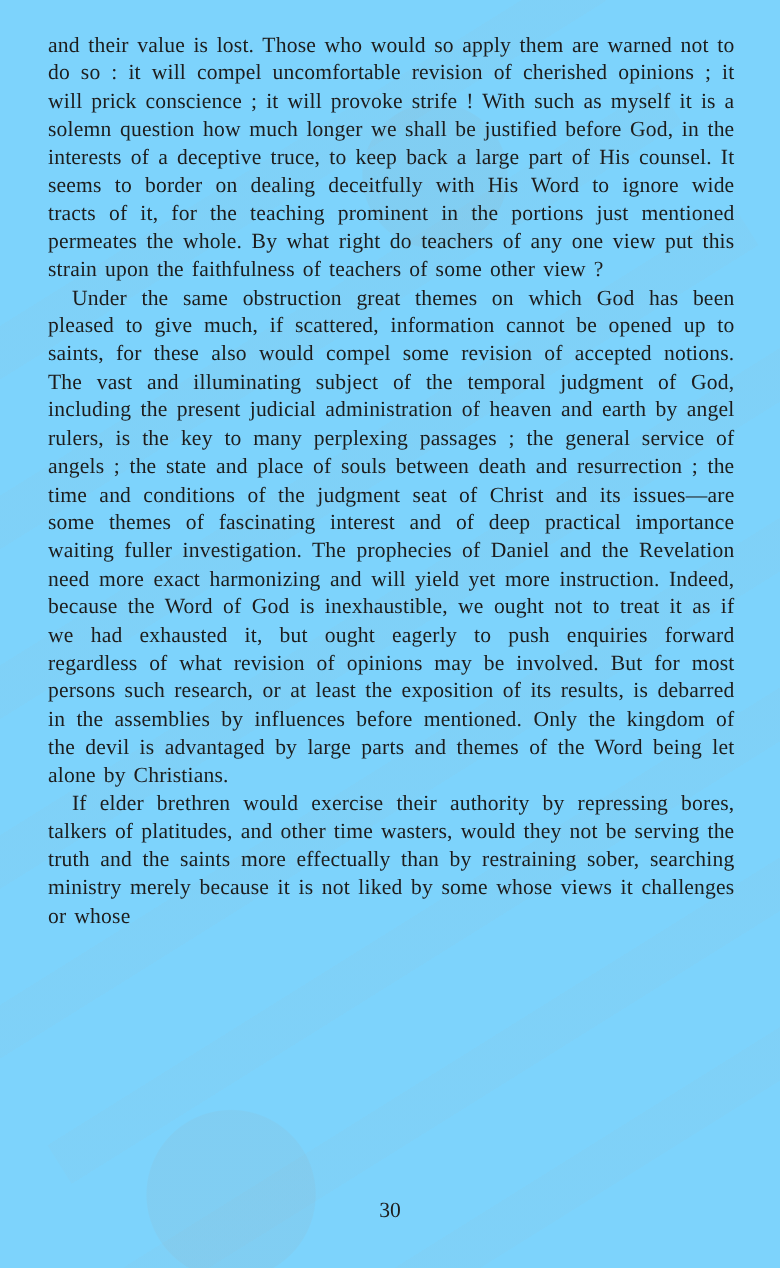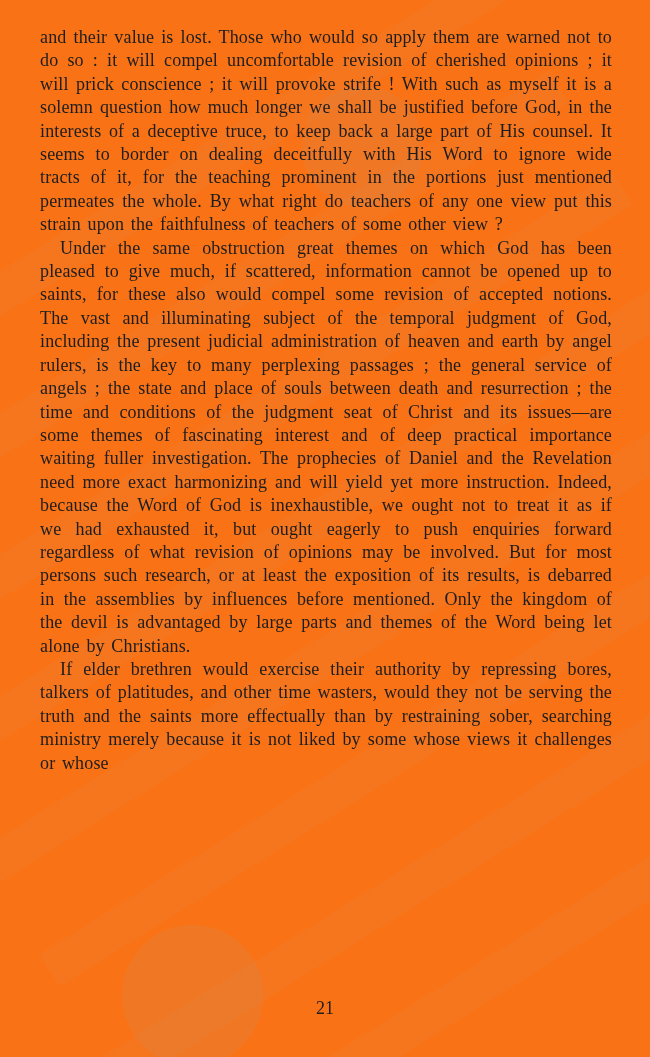--- a/index.html
+++ b/index.html
@@ -5,21 +5,21 @@
   html, body {
     margin: 0;
     padding: 0;
     background: #e8e8e5;
   }
   .page {
     position: relative;
     width: 650px;
     height: 1057px;
     margin: 0 auto;
-    background: #f97316;
+    background: #7dd3fc;
     overflow: hidden;
     font-family: "Liberation Serif", "DejaVu Serif", serif;
     color: #1d1d1d;
     box-sizing: border-box;
     text-decoration: underline;
   }
   
   .watermark {
     position: absolute;
     left: -120px;
@@ -66,14 +66,14 @@
 
 <div class="page">
   <div class="watermark"></div>
 
   <div class="text-block">
     <p>and their value is lost.  Those who would so apply them are warned not to do so :  it will compel uncomfortable revision of cherished opinions ;  it will prick conscience ;  it will provoke strife !  With such as myself it is a solemn question how much longer we shall be justified before God, in the interests of a deceptive truce, to keep back a large part of His counsel.  It seems to border on dealing deceitfully with His Word to ignore wide tracts of it, for the teaching prominent in the portions just mentioned permeates the whole.  By what right do teachers of any one view put this strain upon the faithfulness of teachers of some other view ?</p>
     <p class="indented">Under the same obstruction great themes on which God has been pleased to give much, if scattered, information cannot be opened up to saints, for these also would compel some revision of accepted notions.  The vast and illuminating subject of the temporal judgment of God, including the present judicial administration of heaven and earth by angel rulers, is the key to many perplexing passages ;  the general service of angels ;  the state and place of souls between death and resurrection ;  the time and conditions of the judgment seat of Christ and its issues—are some themes of fascinating interest and of deep practical importance waiting fuller investigation.  The prophecies of Daniel and the Revelation need more exact harmonizing and will yield yet more instruction.  Indeed, because the Word of God is inexhaustible, we ought not to treat it as if we had exhausted it, but ought eagerly to push enquiries forward regardless of what revision of opinions may be involved.  But for most persons such research, or at least the exposition of its results, is debarred in the assemblies by influences before mentioned.  Only the kingdom of the devil is advantaged by large parts and themes of the Word being let alone by Christians.</p>
     <p class="indented">If elder brethren would exercise their authority by repressing bores, talkers of platitudes, and other time wasters, would they not be serving the truth and the saints more effectually than by restraining sober, searching ministry merely because it is not liked by some whose views it challenges or whose</p>
   </div>
 
-  <div class="page-number">21</div>
+  <div class="page-number">30</div>
 </div>
 
 </body></html>

